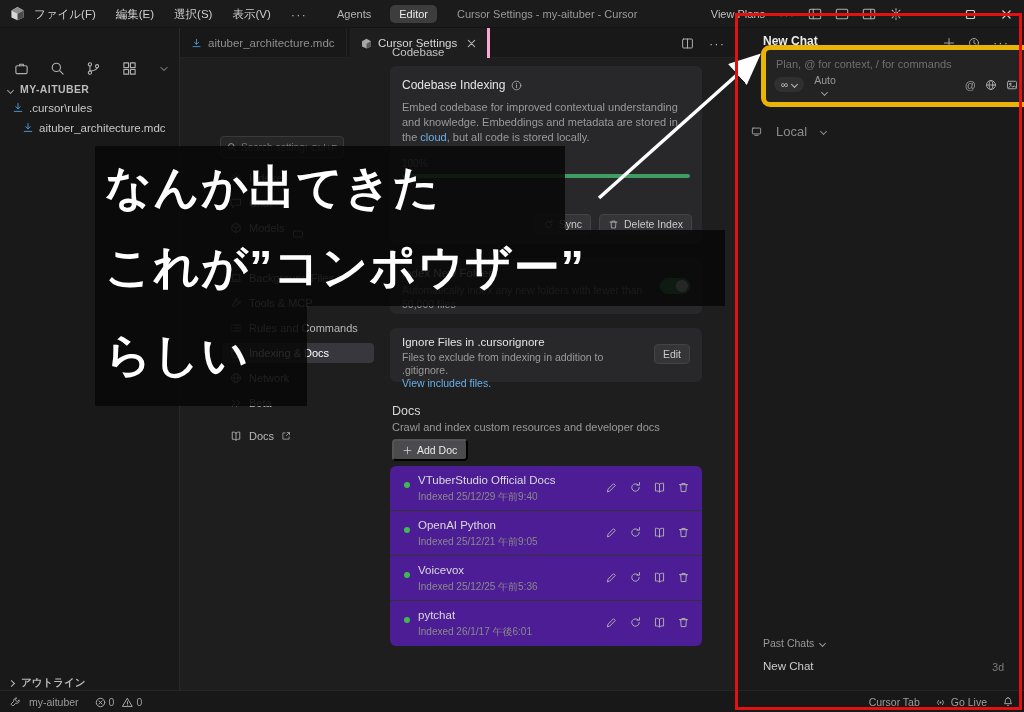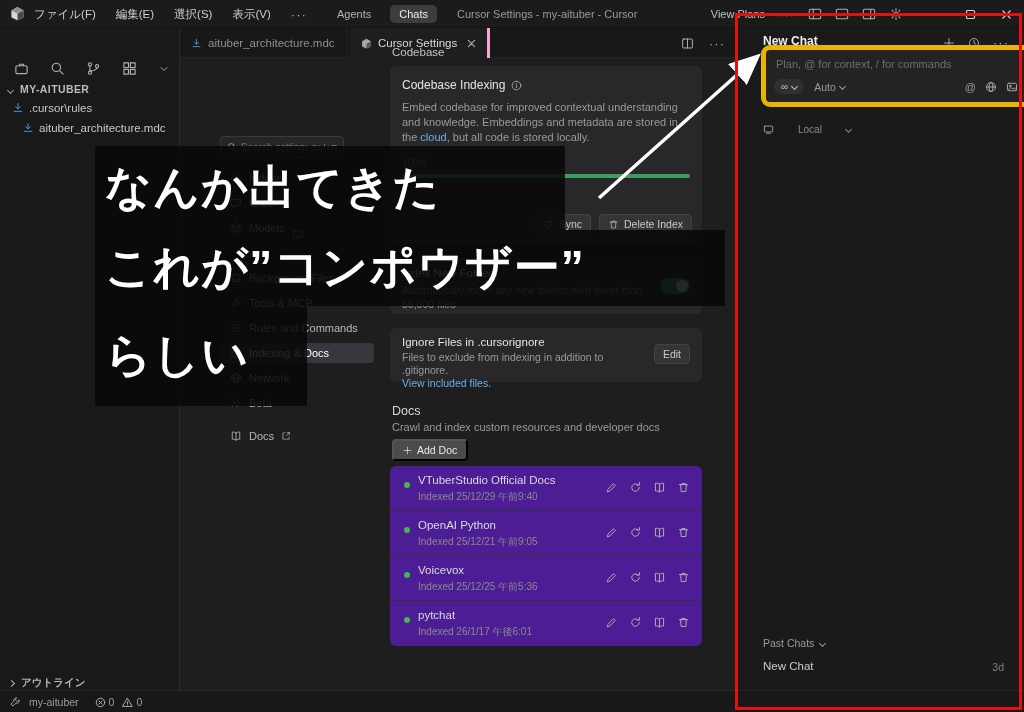--- a/index.html
+++ b/index.html
@@ -71,24 +71,24 @@
 
   
   .chat{left:737px;top:28px;width:287px;height:662px;background:#1a1a1a;border-left:1px solid #2b2b2b;}
   .chat-title{position:absolute;left:25px;top:6px;font-size:12px;font-weight:700;color:#ececec;}
   .chat-head-icons{position:absolute;right:15px;top:7px;display:flex;gap:13px;color:#b5b5b5;}
   .chat-input{position:absolute;left:23px;top:17px;width:296px;height:62px;background:#232323;border:5px solid #eab308;border-radius:9px;}
   .chat-input input{position:absolute;left:10px;top:8px;width:226px;background:transparent;border:0;outline:none;color:#a8a8a8;font-size:11px;font-family:inherit;}
   .chat-input input::placeholder{color:#6f6f6f;}
   .chat-controls{position:absolute;left:8px;right:8px;bottom:7px;display:flex;align-items:center;}
   .pill{display:inline-flex;align-items:center;gap:4px;background:#303030;border-radius:9px;padding:2px 7px;font-size:10px;color:#c0c0c0;}
-  .auto-sel{display:inline-flex;align-items:center;gap:4px;margin-left:10px;font-size:10.5px;color:#9a9a9a;}
+  .auto-sel{display:inline-flex;align-items:center;gap:4px;margin-left:10px;font-size:10.5px;color:#9a9a9a;flex-direction:column;}
   .chat-in-icons{margin-left:auto;display:flex;align-items:center;gap:9px;color:#9a9a9a;}
   .mic-btn{width:17px;height:17px;border-radius:9px;background:#402024;display:flex;align-items:center;justify-content:center;color:#e06c75;}
-  .local-row{position:absolute;left:25px;top:96px;display:flex;align-items:center;gap:24px;font-size:10px;color:#8b8b8b;}
+  .local-row{position:absolute;left:13px;top:96px;display:flex;align-items:center;gap:14px;font-size:13px;color:#8b8b8b;}
   .past-row{position:absolute;left:25px;top:609px;display:flex;align-items:center;gap:6px;font-size:10.5px;color:#9a9a9a;}
   .hist-row{position:absolute;left:0;right:0;top:628px;height:24px;}
   .hist-name{position:absolute;left:25px;top:4px;font-size:11.5px;color:#cccccc;}
   .hist-age{position:absolute;right:20px;top:5px;font-size:10.5px;color:#7d7d7d;}
 
   
   .statusbar{left:0;top:690px;width:1024px;height:22px;background:#181818;border-top:1px solid #262626;font-size:10.5px;color:#9d9d9d;}
   .sb-left{position:absolute;left:9px;top:0;height:22px;display:flex;align-items:center;gap:8px;}
   .sb-diag{display:flex;align-items:center;gap:3px;margin-left:8px;}
   .sb-right{position:absolute;right:10px;top:0;height:22px;display:flex;align-items:center;gap:15px;}
@@ -114,21 +114,21 @@
     </span>
     <nav class="menus">
       <span>ファイル(F)</span>
       <span>編集(E)</span>
       <span>選択(S)</span>
       <span>表示(V)</span>
       <span class="dots">···</span>
     </nav>
     <div class="tb-center">
       <span class="mode-tab">Agents</span>
-      <span class="mode-tab active">Chats</span>
+      <span class="mode-tab active">Editor</span>
       <span class="win-title">Cursor Settings - my-aituber - Cursor</span>
     </div>
     <div class="tb-right">
       <span class="tb-link">View Plans</span>
       <span class="tb-ic dots">···</span>
       <span class="tb-ic ic">
           <svg width="14" height="14" viewBox="0 0 16 16">
             <rect x="1.5" y="2.5" width="13" height="11" rx="1.5"></rect>
             <line x1="6" y1="2.5" x2="6" y2="13.5"></line>
           </svg>
@@ -670,20 +670,40 @@
         <span class="ic" style="margin-left:5px;">
             <svg width="11" height="11" viewBox="0 0 14 14">
               <path d="M7 2l6 10H1z"></path>
               <line x1="7" y1="6" x2="7" y2="9"></line>
               <circle cx="7" cy="10.6" r=".6" fill="currentColor" stroke="none"></circle>
             </svg>
           </span>
         <span>0</span>
       </span>
     </div>
+    <div class="sb-right">
+      <span class="sb-item">
+        <span>Cursor Tab</span>
+      </span>
+      <span class="sb-item">
+        <span class="ic">
+            <svg width="11" height="11" viewBox="0 0 16 16">
+              <circle cx="8" cy="8" r="1.4" fill="currentColor" stroke="none"></circle>
+              <path d="M5 11.2a4.5 4.5 0 0 1 0-6.4M11 4.8a4.5 4.5 0 0 1 0 6.4"></path>
+            </svg>
+          </span>
+        <span>Go Live</span>
+      </span>
+      <span class="ic">
+          <svg width="12" height="12" viewBox="0 0 16 16">
+            <path d="M8 2.5c-2.2 0-3.5 1.6-3.5 3.8 0 3-1.2 3.9-1.2 3.9h9.4s-1.2-.9-1.2-3.9C11.5 4.1 10.2 2.5 8 2.5z"></path>
+            <path d="M7 12.3a1.1 1.1 0 0 0 2 0"></path>
+          </svg>
+        </span>
+    </div>
   </footer>
 
   <div class="ann" style="left:95px;top:146px;width:470px;height:84px;">なんか出てきた</div>
   <div class="ann" style="left:95px;top:230px;width:630px;height:76px;">これが”コンポウザー”</div>
   <div class="ann" style="left:95px;top:306px;width:212px;height:100px;">らしい</div>
 
   <svg class="arrow" width="1024" height="712" viewBox="0 0 1024 712">
     <defs>
       <marker id="ah" markerWidth="10" markerHeight="8" refX="7.5" refY="4" orient="auto">
         <path d="M0,0 L9,4 L0,8 z" fill="#ffffff"></path>

